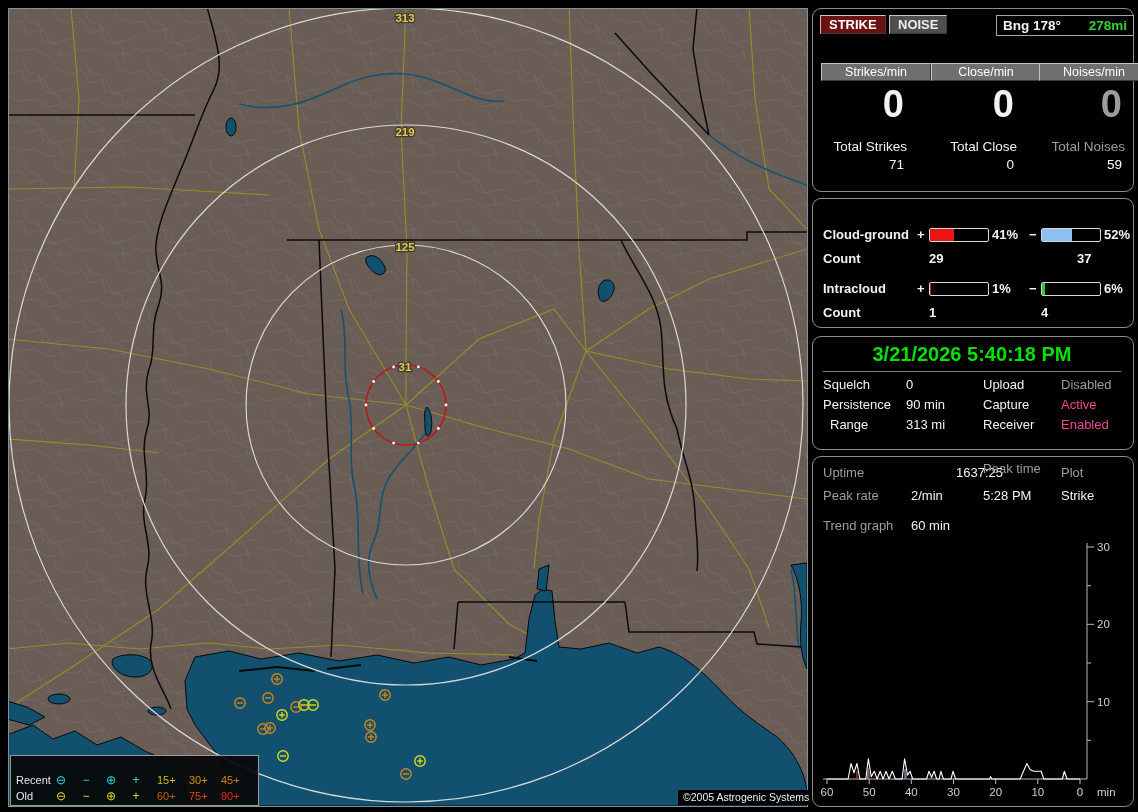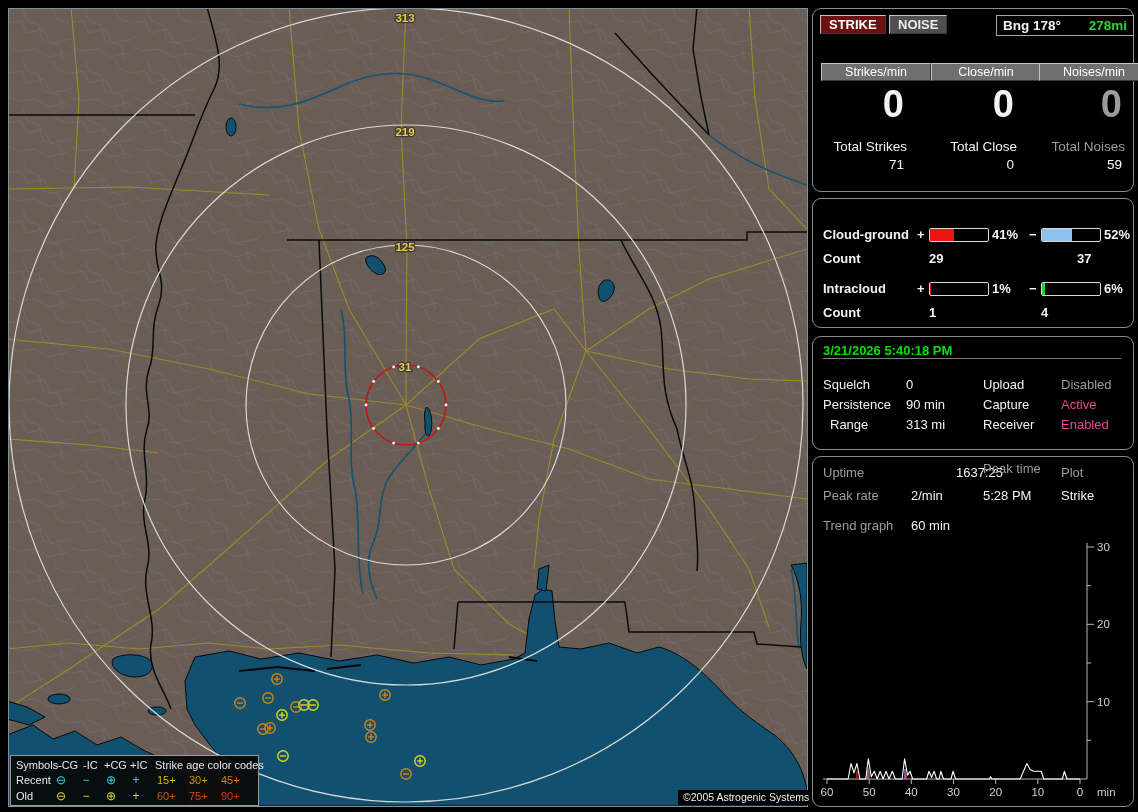--- a/index.html
+++ b/index.html
@@ -35,22 +35,22 @@
   .col0{left:8px;} .col1{left:118px;} .col2{left:226px;}
   .big-zero{position:absolute;top:22px;right:3px;font-size:38px;font-weight:bold;line-height:1;}
   .total-label{position:absolute;top:76px;right:0;font-size:13.5px;}
   .total-value{position:absolute;top:94px;right:3px;font-size:13.5px;}
   .dim-col .big-zero,.dim-col .total-label{color:#9c9c9c;}
   .sect-title{position:absolute;left:10px;top:6px;width:298px;color:#b9b9b9;font-size:12.5px;
     border-bottom:1px solid #7d7d7d;padding-bottom:4px;}
   .dbar{position:absolute;width:58px;height:12px;border:1px solid #d9d9d9;background:#000;border-radius:2px;overflow:hidden;}
   .dbar i{display:block;height:100%;}
   .bold{font-weight:bold;}
-  #datetime{position:absolute;left:10px;top:6px;width:298px;color:#00e100;font-weight:bold;font-size:13px;
-    border-bottom:1px solid #7d7d7d;}
+  #datetime{position:absolute;left:10px;top:6px;width:298px;color:#00e100;font-weight:bold;font-size:20px;
+    border-bottom:1px solid #7d7d7d;padding-bottom:5px;text-align:center;}
 </style>
 </head>
 <body>
 
 <div id="page">
 
   <div id="map-wrap">
     <svg id="map-svg" viewBox="0 0 798 797" width="798" height="797">
       <defs>
         <pattern id="cty" width="62" height="50" patternUnits="userSpaceOnUse">
@@ -218,28 +218,20 @@
             <line x1="411" y1="749" x2="411" y2="755" stroke="#d9d91c" stroke-width="1.4"></line>
           </g>
           <g>
             <circle cx="397" cy="765" r="5.2" fill="none" stroke="#cf851a" stroke-width="1.4"></circle>
             <line x1="394" y1="765" x2="400" y2="765" stroke="#cf851a" stroke-width="1.4"></line>
           </g>
         </g>
     </svg>
 
     <div id="legend-box">
-      <div class="lg-row" style="top:1px;">
-        <span class="lg-abs" style="left:5px;">Symbols</span>
-        <span class="lg-abs" style="left:47px;">-CG</span>
-        <span class="lg-abs" style="left:72px;">-IC</span>
-        <span class="lg-abs" style="left:93px;">+CG</span>
-        <span class="lg-abs" style="left:119px;">+IC</span>
-        <span class="lg-abs" style="left:144px;">Strike age color codes</span>
-      </div>
       <div class="lg-row" style="top:16px;">
         <span class="lg-abs" style="left:5px;">Recent</span>
         <span class="lg-abs lg-sym" style="left: 41px; color: rgb(42, 216, 216);">⊖</span>
         <span class="lg-abs lg-sym" style="left: 66px; color: rgb(42, 216, 216);">−</span>
         <span class="lg-abs lg-sym" style="left: 91px; color: rgb(42, 216, 216);">⊕</span>
         <span class="lg-abs lg-sym" style="left: 116px; color: rgb(42, 216, 216);">+</span>
         <span class="lg-abs" style="left: 146px; color: rgb(216, 186, 22);">15+</span>
         <span class="lg-abs" style="left: 178px; color: rgb(210, 147, 26);">30+</span>
         <span class="lg-abs" style="left: 210px; color: rgb(216, 124, 20);">45+</span>
       </div>

